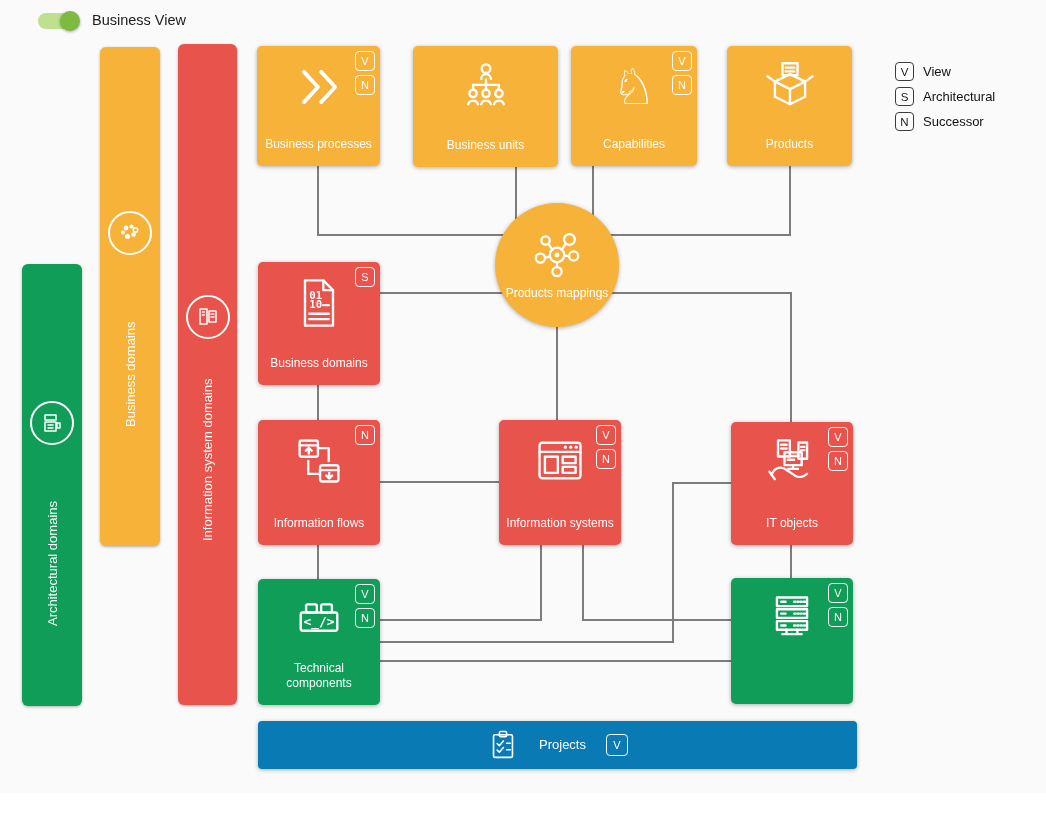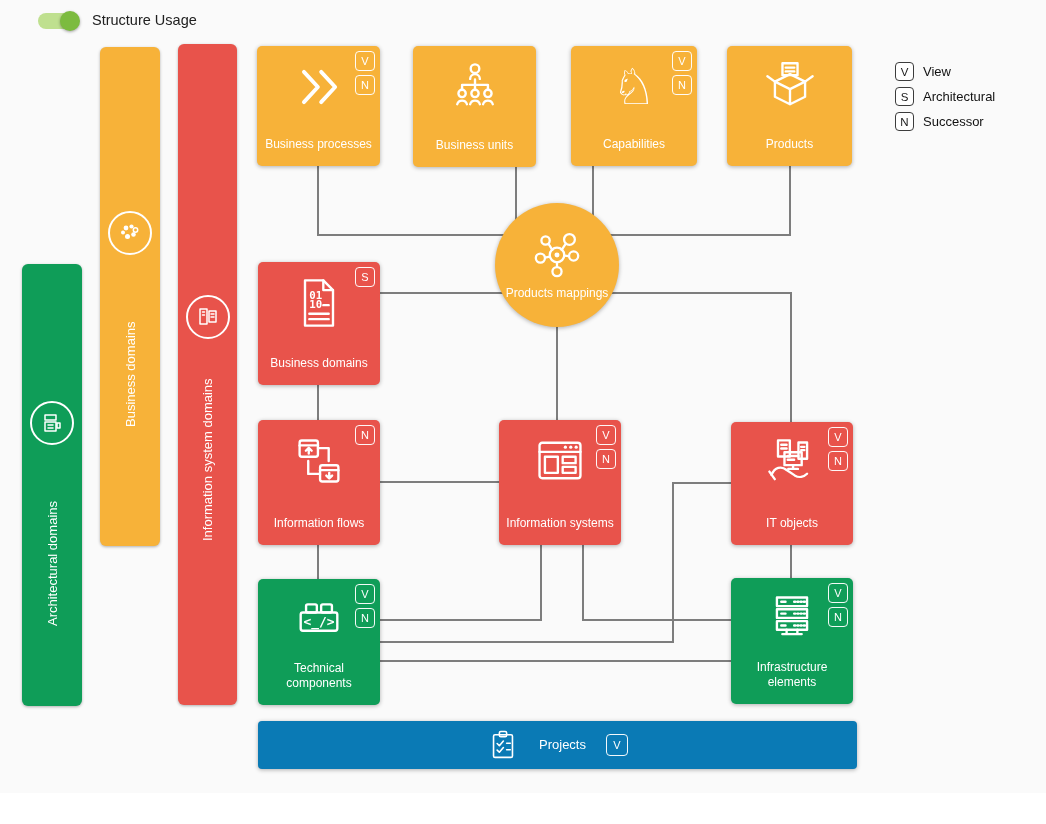--- a/index.html
+++ b/index.html
@@ -38,21 +38,21 @@
     display:flex;flex-direction:column;align-items:center;justify-content:flex-end;
     color:#fff;font-size:12px;text-align:center;line-height:1.3;padding-bottom:13px;box-sizing:border-box;cursor:pointer;}
   .node .icon{position:absolute;top:13px;left:0;right:0;display:flex;justify-content:center;}
   .node .nlabel{padding:0 6px;}
   .yellow{background:#f7b239;}
   .red{background:#e8534b;}
   .green{background:#0f9d58;}
   .blue{background:#0a7ab5;}
 
   #n-bp{left:257px;top:46px;width:123px;height:120px;}
-  #n-bu{left:413px;top:46px;width:123px;height:121px;}
+  #n-bu{left:413px;top:46px;width:145px;height:121px;}
   #n-ca{left:571px;top:46px;width:126px;height:120px;}
   #n-pr{left:727px;top:46px;width:125px;height:120px;text-align:right;}
   #n-bo{left:258px;top:262px;width:122px;height:123px;}
   #n-if{left:258px;top:420px;width:122px;height:125px;}
   #n-is{left:499px;top:420px;width:122px;height:125px;}
   #n-it{left:731px;top:422px;width:122px;height:123px;}
   #n-tc{left:258px;top:579px;width:122px;height:126px;}
   #n-ie{left:731px;top:578px;width:122px;height:126px;}
 
   #n-bm{left:495px;top:203px;width:124px;height:124px;border-radius:50%;z-index:3;
@@ -108,21 +108,21 @@
   <div class="line" style="left:673px;top:482px;width:58px;height:2px;"></div>
   <div class="line" style="left:672px;top:482px;width:2px;height:161px;"></div>
   <div class="line" style="left:380px;top:641px;width:293px;height:2px;"></div>
   <div class="line" style="left:790px;top:545px;width:2px;height:35px;"></div>
   <div class="line" style="left:380px;top:660px;width:351px;height:2px;"></div>
 
   <div class="toggle-wrap">
     <div class="toggle">
       <div class="knob"></div>
     </div>
-    <div class="toggle-label">Structure Usage</div>
+    <div class="toggle-label">Business View</div>
   </div>
 
   <div class="vbar" id="bar-arch">
     <div class="ring">
       <svg width="24" height="24" viewBox="0 0 24 24">
         <rect class="s15" x="5" y="4" width="11" height="5"></rect>
         <rect class="s15" x="5" y="11" width="11" height="9"></rect>
         <path class="s15" d="M8 14 h5 M8 17 h5"></path>
         <rect class="s15" x="17" y="12" width="3" height="5"></rect>
       </svg>
@@ -327,21 +327,20 @@
         <path class="s" d="M16 21 h4 M28 21 h1 M31 21 h1 M34 21 h1 M37 21 h1"></path>
         <rect class="s" x="12" y="28" width="28" height="8"></rect>
         <path class="s" d="M16 32 h4 M28 32 h1 M31 32 h1 M34 32 h1 M37 32 h1"></path>
         <path class="s" d="M21 36 v4 M31 36 v4 M17 40 h18"></path>
       </svg>
     </div>
     <div class="badges">
       <div class="badge">V</div>
       <div class="badge">N</div>
     </div>
-    <div class="nlabel">Infrastructure elements</div>
   </div>
 
   <div class="node blue" id="n-pj">
     <div class="icon">
       <svg width="32" height="32" viewBox="0 0 44 44">
         <rect class="s" x="9" y="8" width="26" height="31" rx="2"></rect>
         <rect class="s" x="17" y="3.5" width="10" height="7" rx="2"></rect>
         <path class="s" d="M14 20 l3 3 l5.5 -6.5 M27 19.5 h5"></path>
         <path class="s" d="M14 29 l3 3 l5.5 -6.5 M27 28.5 h5"></path>
       </svg>

